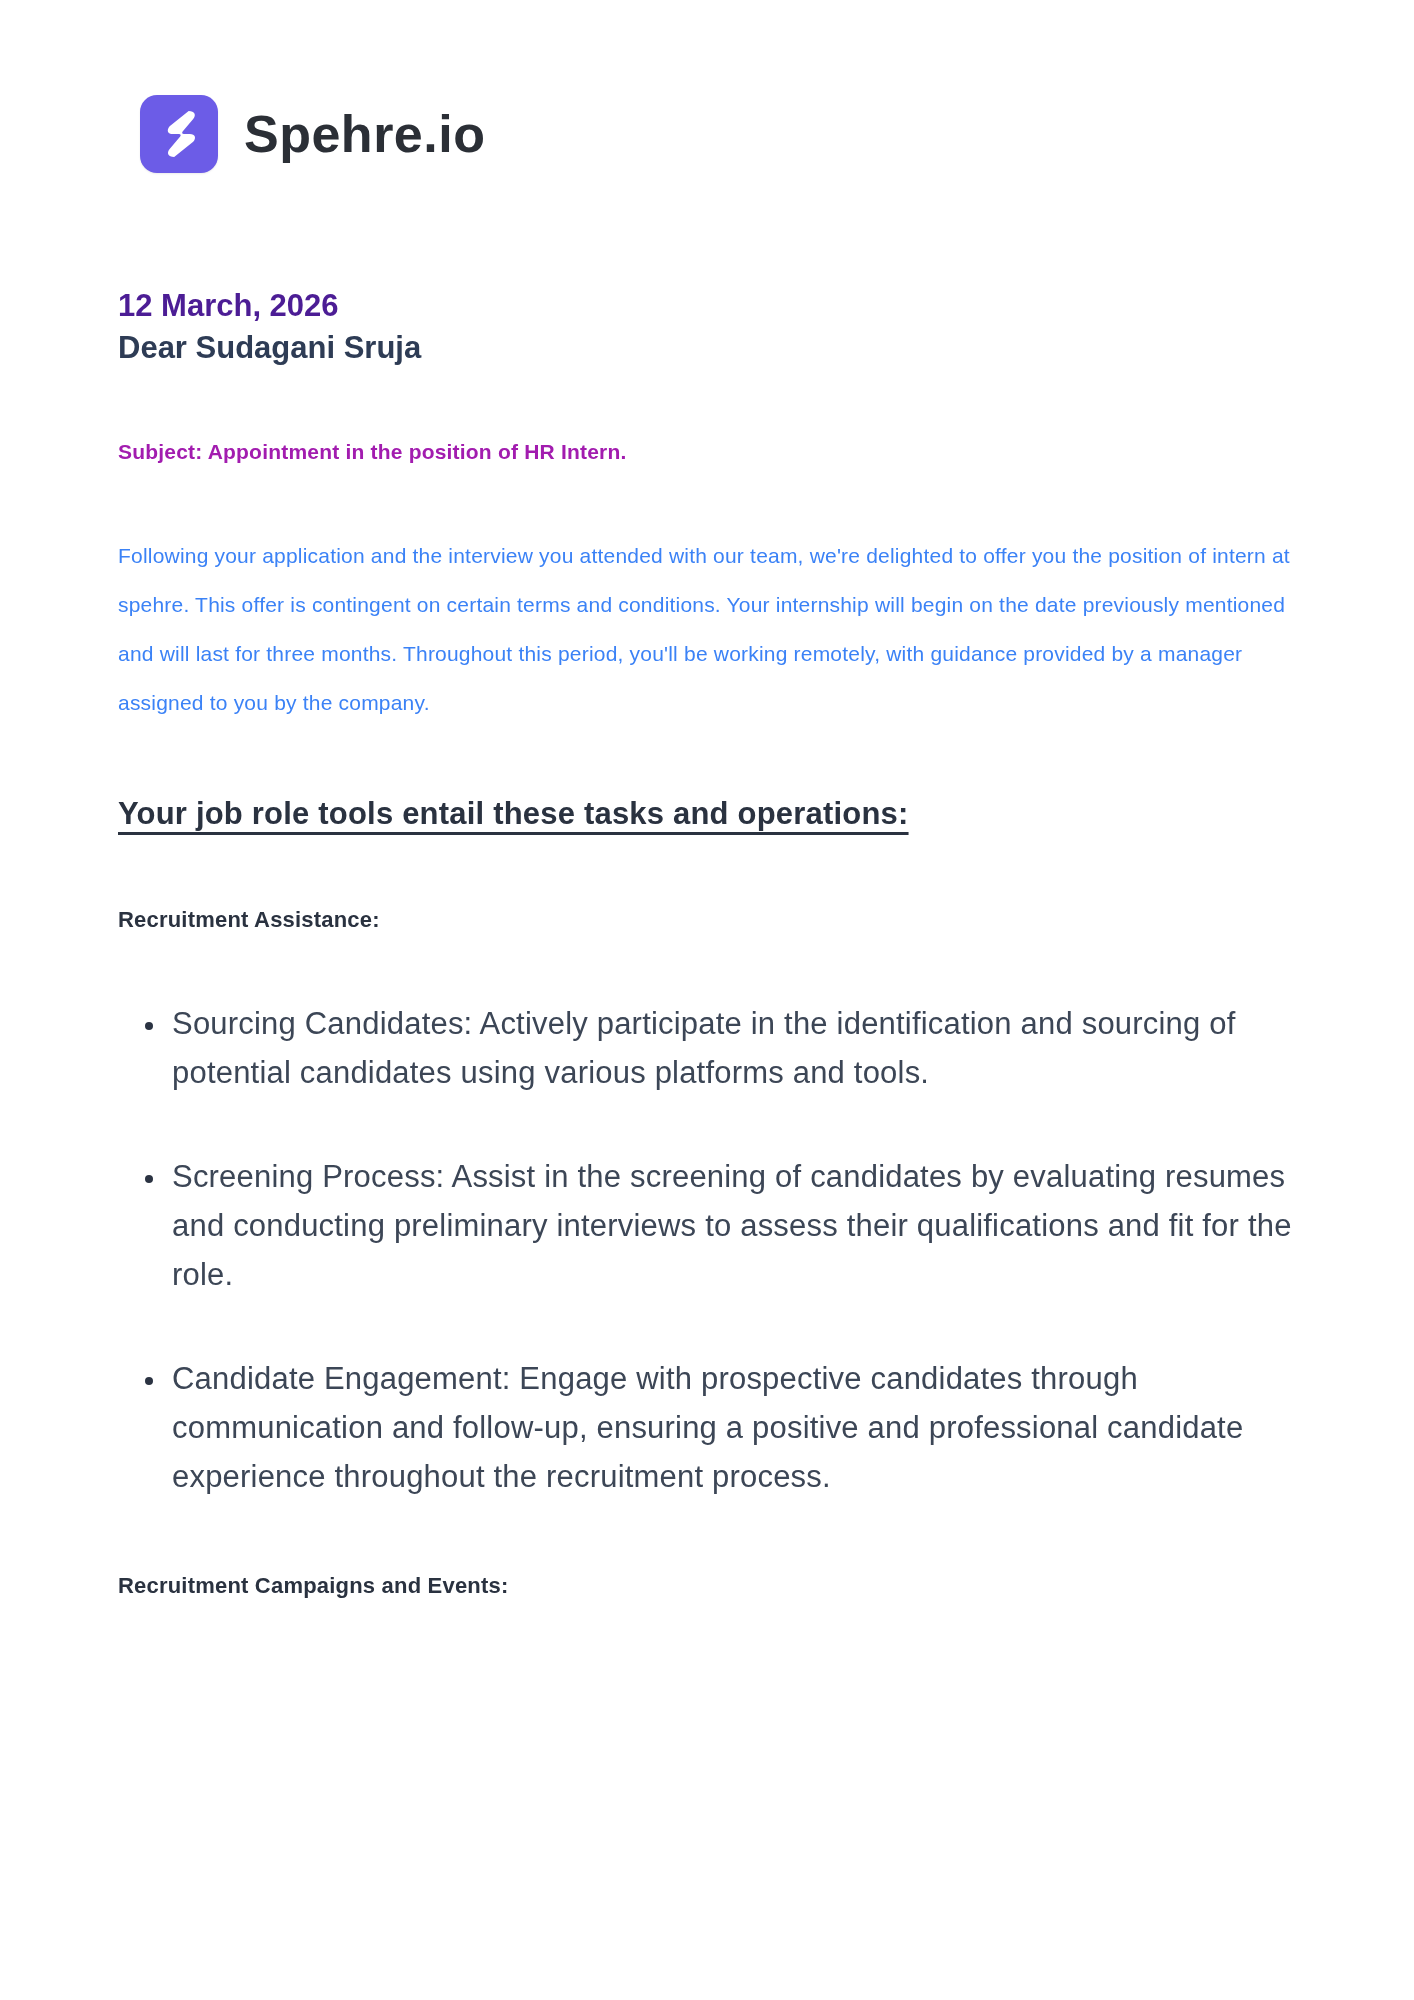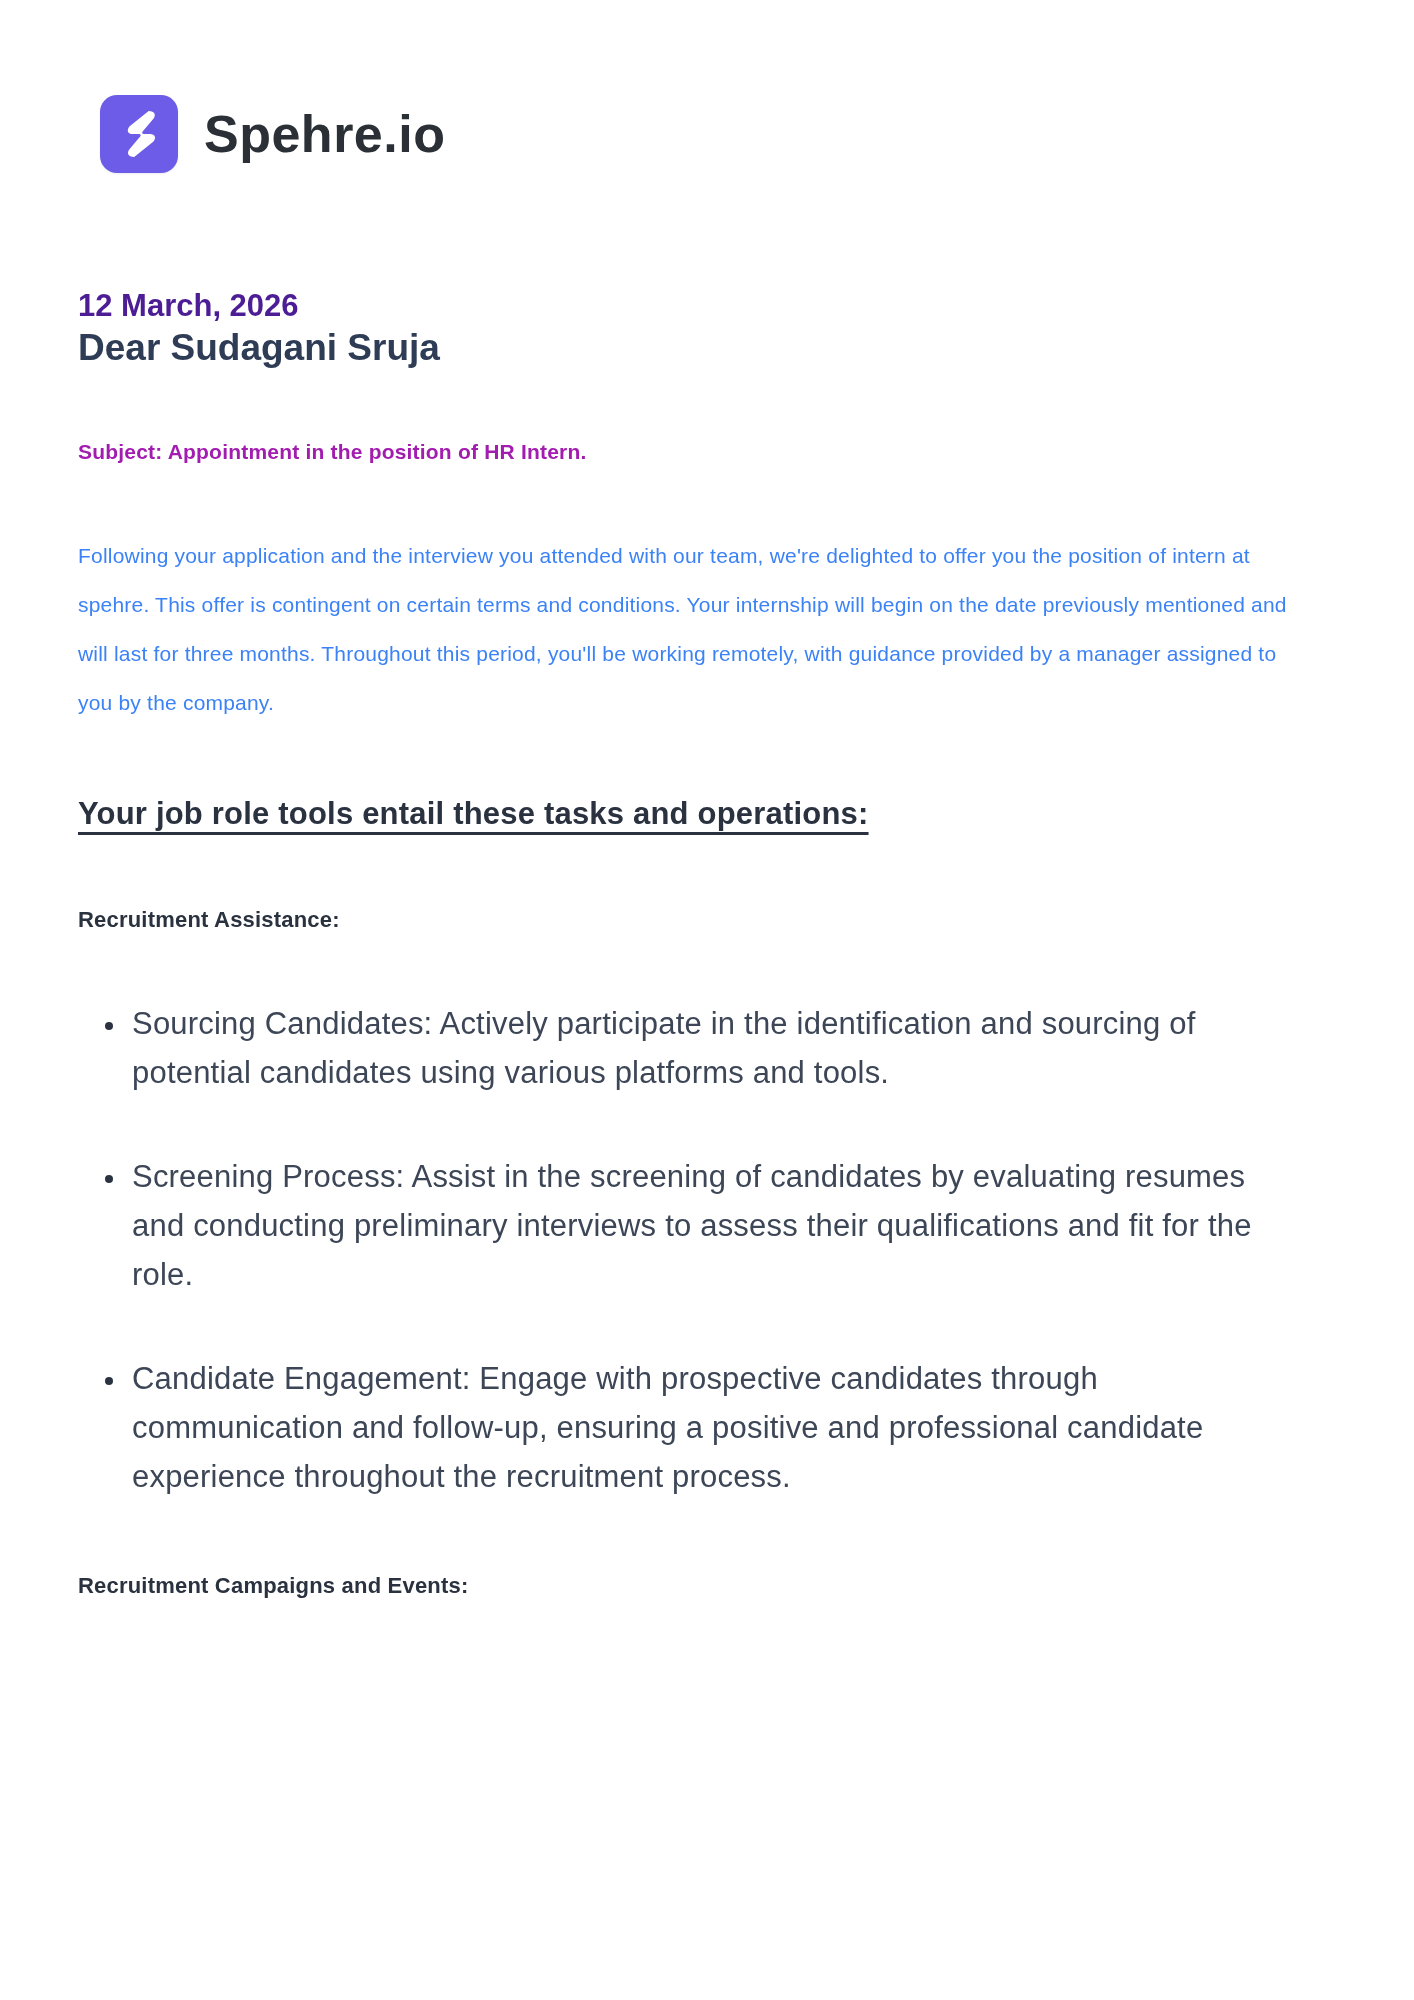--- a/index.html
+++ b/index.html
@@ -7,21 +7,21 @@
   body {
     width: 1414px;
     height: 2000px;
     overflow: hidden;
     font-family: "Liberation Sans", "DejaVu Sans", sans-serif;
     color: #3c4656;
   }
   .page {
     width: 1414px;
     height: 1867px;
-    padding: 95px 100px 0 78px;
+    padding: 95px 100px 0 118px;
     background: #ffffff;
   }
 
   
   .brand-row {
     display: flex;
     align-items: center;
     gap: 26px;
     margin-left: 22px;
   }
@@ -46,21 +46,21 @@
 
   
   .date-line {
     margin-top: 112px;
     font-size: 31px;
     font-weight: 700;
     line-height: 42px;
     color: #4c1d95;
   }
   .greeting-line {
-    font-size: 37px;
+    font-size: 31px;
     font-weight: 700;
     line-height: 42px;
     color: #2e3c55;
   }
   .subject-line {
     margin-top: 62px;
     font-size: 21px;
     font-weight: 700;
     line-height: 42px;
     color: #a21caf;

